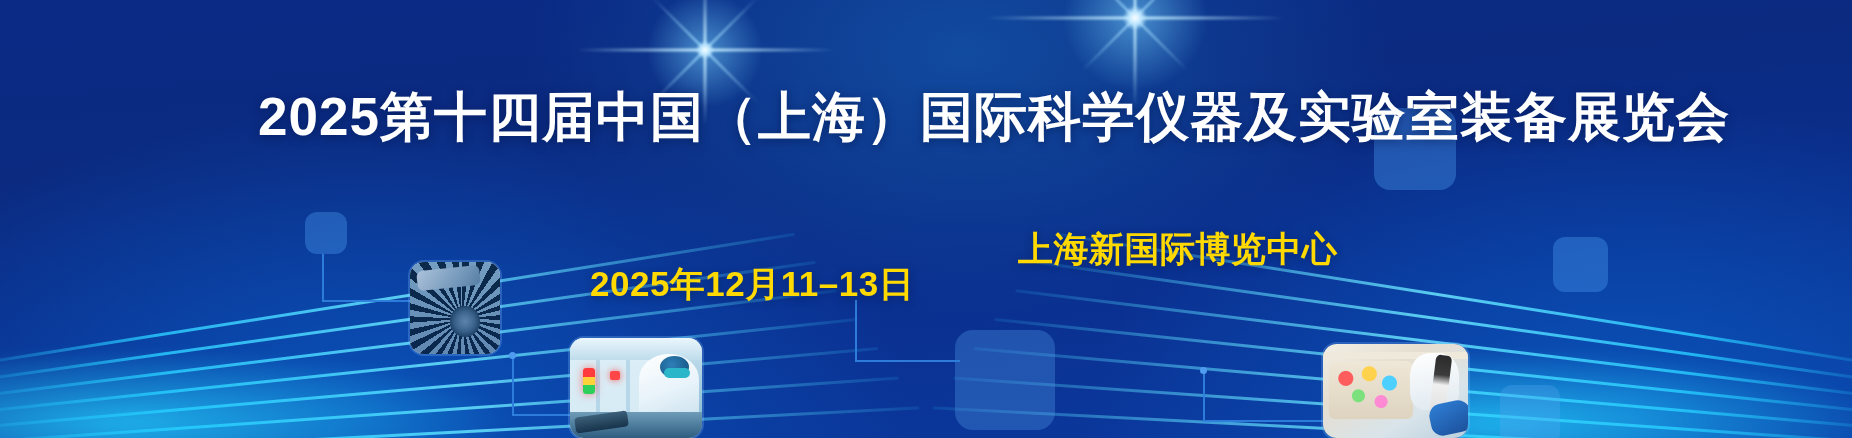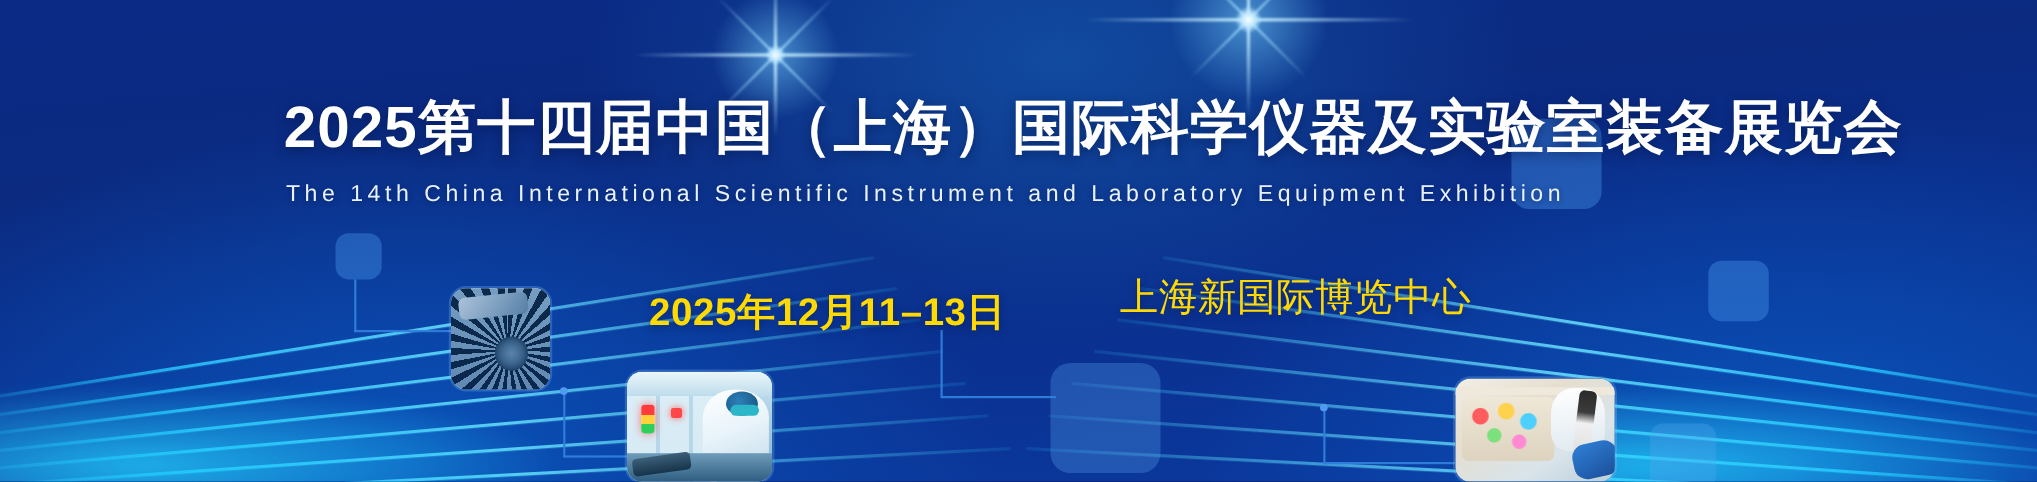--- a/index.html
+++ b/index.html
@@ -164,22 +164,22 @@
     font-size:35px; line-height:1; font-weight:bold; color:#ffd900;
     letter-spacing:.5px; white-space:nowrap;
     text-shadow:0 2px 8px rgba(0,20,70,.45);
   }
   .date-en{
     position:absolute; left:588px; top:302px;
     font-size:25px; line-height:1; color:#ffffff; font-weight:400;
     letter-spacing:1.2px; white-space:nowrap;
   }
   .venue-cn{
-    position:absolute; left:1018px; top:253px;
-    font-size:35px; line-height:1; font-weight:normal; color:#ffd900;
+    position:absolute; left:1018px; top:231px;
+    font-size:35px; line-height:1; font-weight:bold; color:#ffd900;
     letter-spacing:.5px; white-space:nowrap;
     text-shadow:0 2px 8px rgba(0,20,70,.45);
   }
   .venue-en{
     position:absolute; left:1010px; top:305px;
     font-size:17px; line-height:1; color:#ffffff; font-weight:400;
     letter-spacing:1.1px; white-space:nowrap;
   }
 </style>
 </head>
@@ -269,18 +269,17 @@
       <div class="shelf"></div>
       <div class="clutter"></div>
       <div class="glove"></div>
       <div class="pipette"></div>
       <div class="sleeve"></div>
     </div>
   </div>
 
   <div class="textwrap">
     <div class="title-cn">2025第十四届中国（上海）国际科学仪器及实验室装备展览会</div>
-    <div class="title-en">The 14th China International Scientific Instrument and Laboratory Equipment Exhibition</div>
     <div class="date-cn">2025年12月11–13日</div>
     <div class="venue-cn">上海新国际博览中心</div>
   </div>
 
 </div>
 
 </body></html>

